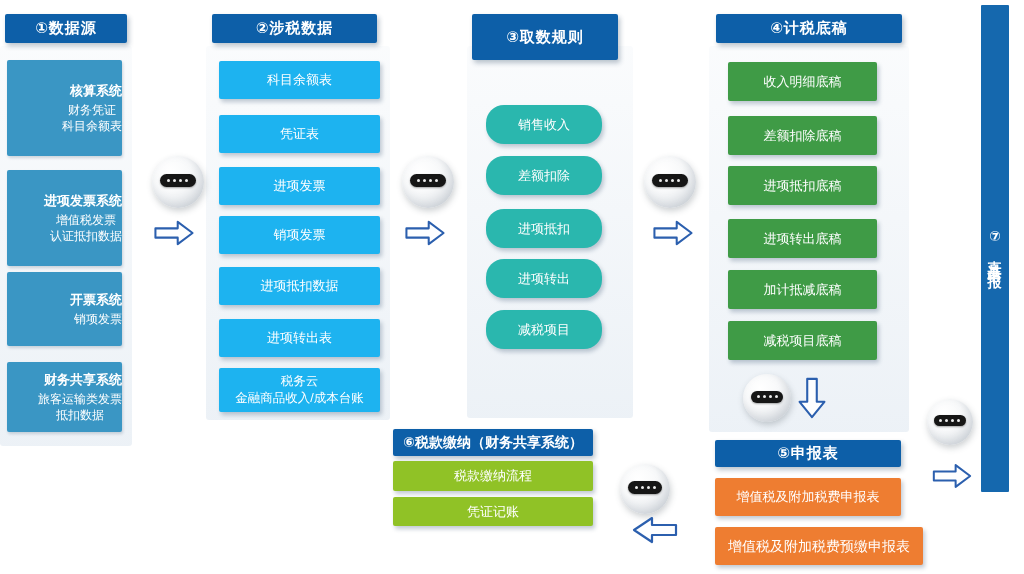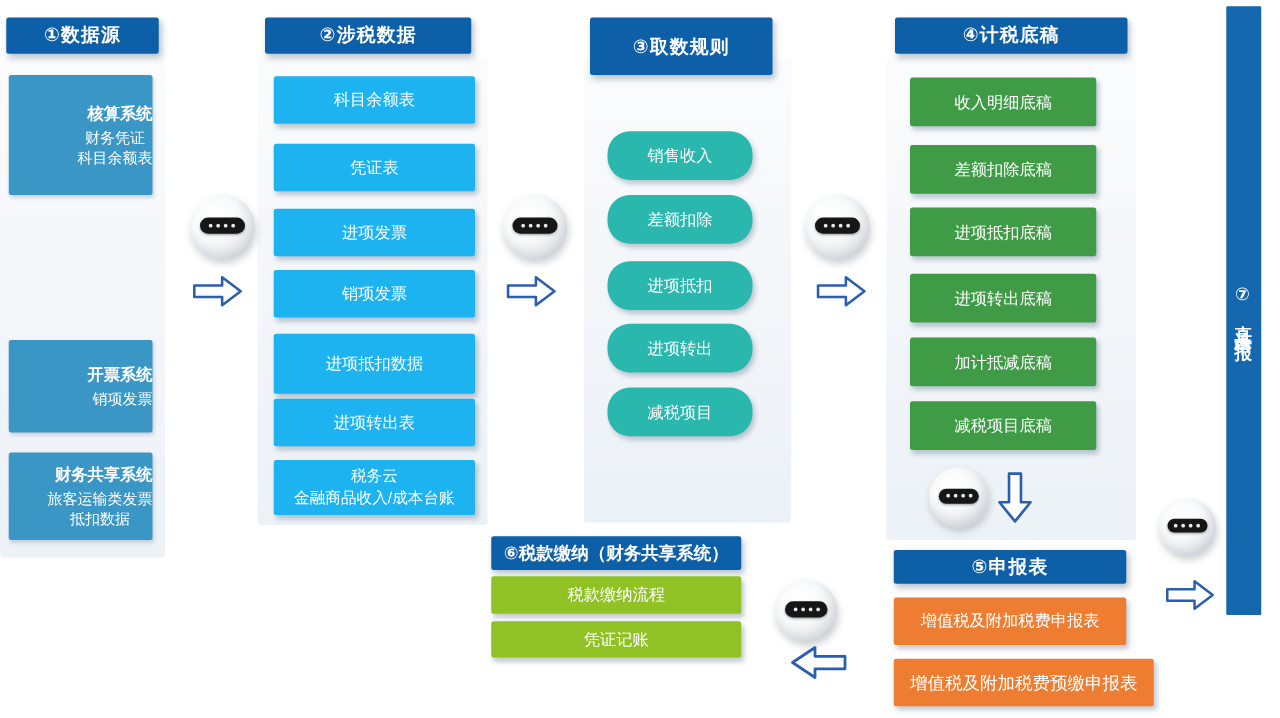--- a/index.html
+++ b/index.html
@@ -67,35 +67,40 @@
   <div class="hdr" style="left:472px;top:14px;width:146px;height:46px">③取数规则</div>
   <div class="hdr" style="left:716px;top:14px;width:186px;height:29px">④计税底稿</div>
   <div class="hdr" style="left:715px;top:440px;width:186px;height:27px">⑤申报表</div>
   <div class="hdr small" style="left:393px;top:429px;width:200px;height:27px">⑥税款缴纳（财务共享系统）</div>
 
   <div class="box c1box" style="left:7px;top:60px;width:115px;height:96px">
     <div class="t">核算系统</div>
     <div class="s">财务凭证
 科目余额表</div>
   </div>
+  <div class="box c1box" style="left:7px;top:170px;width:115px;height:96px">
+    <div class="t">进项发票系统</div>
+    <div class="s">增值税发票
+认证抵扣数据</div>
+  </div>
   <div class="box c1box" style="left:7px;top:272px;width:115px;height:74px">
     <div class="t">开票系统</div>
     <div class="s">销项发票</div>
   </div>
   <div class="box c1box" style="left:7px;top:362px;width:115px;height:70px">
     <div class="t">财务共享系统</div>
     <div class="s">旅客运输类发票
 抵扣数据</div>
   </div>
 
   <div class="box c2box" style="left:219px;top:61px;width:161px;height:38px">科目余额表</div>
   <div class="box c2box" style="left:219px;top:115px;width:161px;height:38px">凭证表</div>
   <div class="box c2box" style="left:219px;top:167px;width:161px;height:38px">进项发票</div>
   <div class="box c2box" style="left:219px;top:216px;width:161px;height:38px">销项发票</div>
-  <div class="box c2box" style="left:219px;top:267px;width:161px;height:48px">进项抵扣数据</div>
+  <div class="box c2box" style="left:219px;top:267px;width:161px;height:38px">进项抵扣数据</div>
   <div class="box c2box" style="left:219px;top:319px;width:161px;height:38px">进项转出表</div>
   <div class="box c2box" style="left:219px;top:368px;width:161px;height:44px;font-size:12.5px">税务云
 金融商品收入/成本台账</div>
 
   <div class="box c3box" style="left:486px;top:105px;width:116px;height:39px">销售收入</div>
   <div class="box c3box" style="left:486px;top:156px;width:116px;height:39px">差额扣除</div>
   <div class="box c3box" style="left:486px;top:209px;width:116px;height:39px">进项抵扣</div>
   <div class="box c3box" style="left:486px;top:259px;width:116px;height:39px">进项转出</div>
   <div class="box c3box" style="left:486px;top:310px;width:116px;height:39px">减税项目</div>
 

